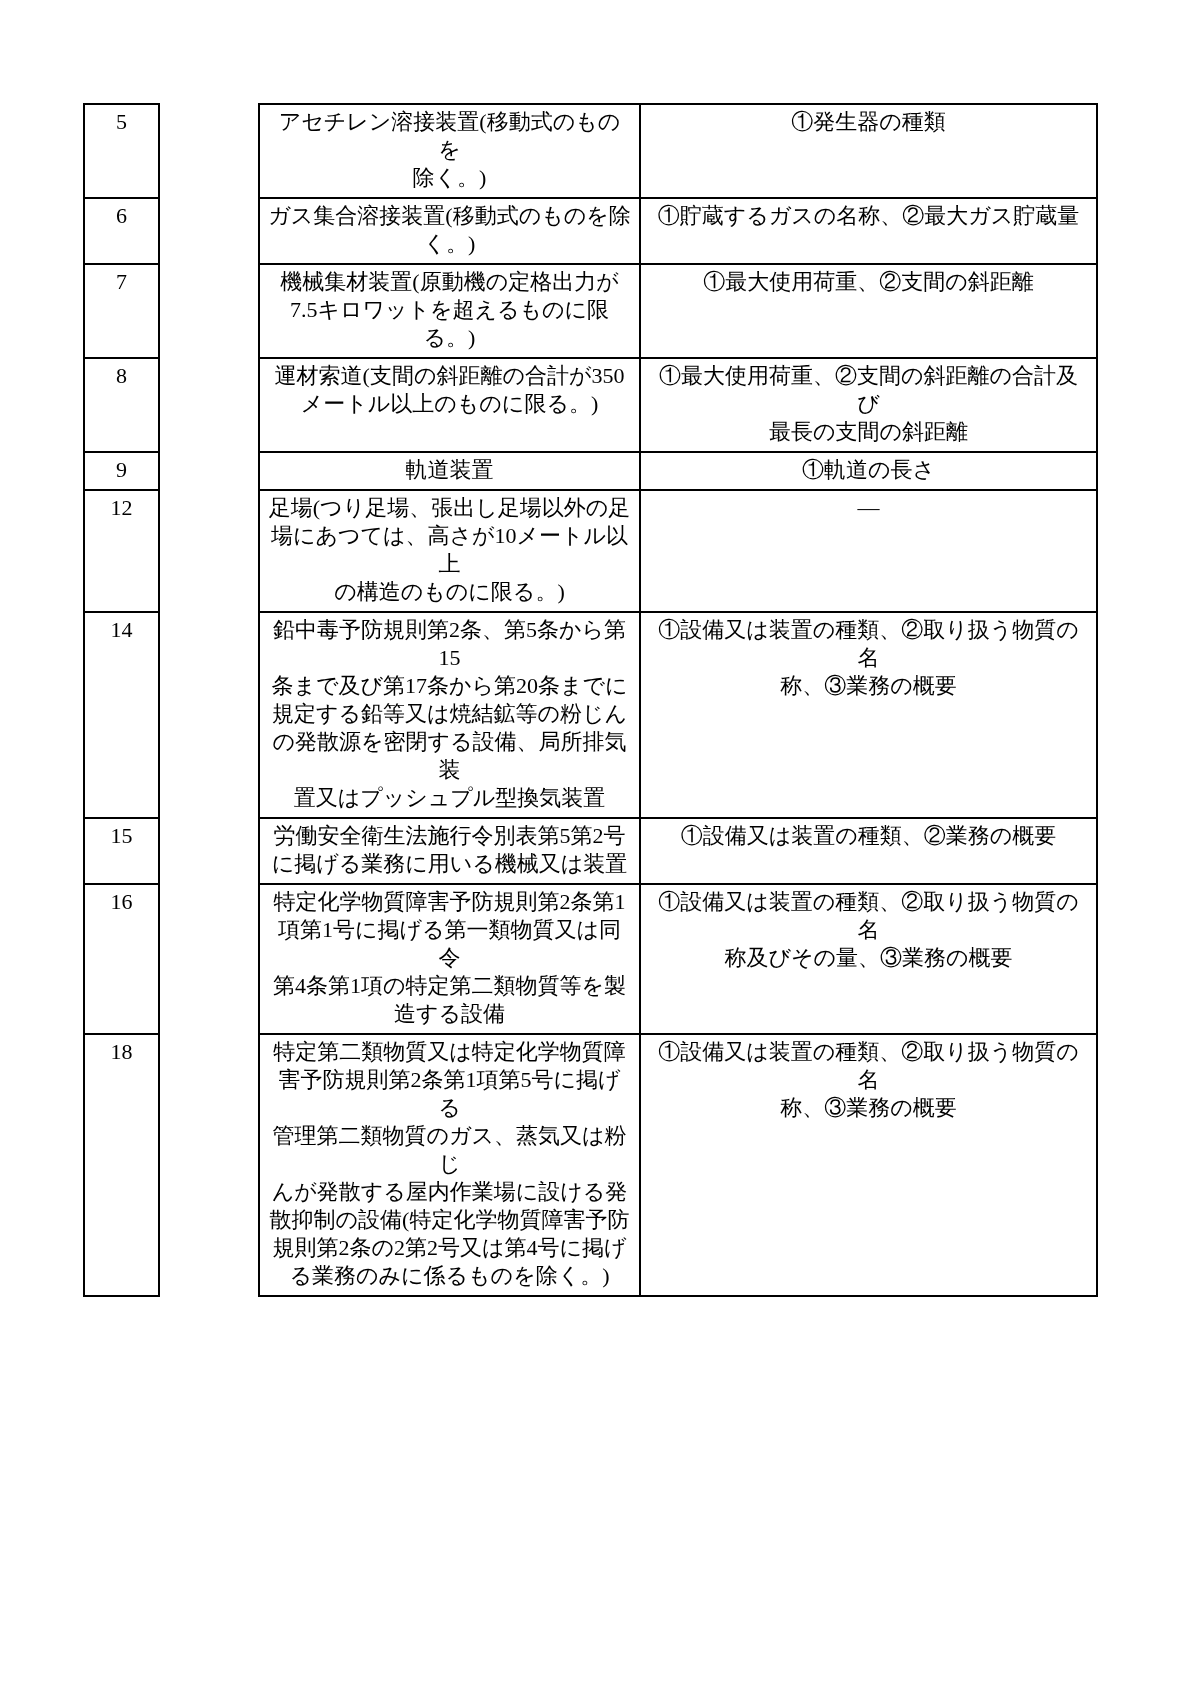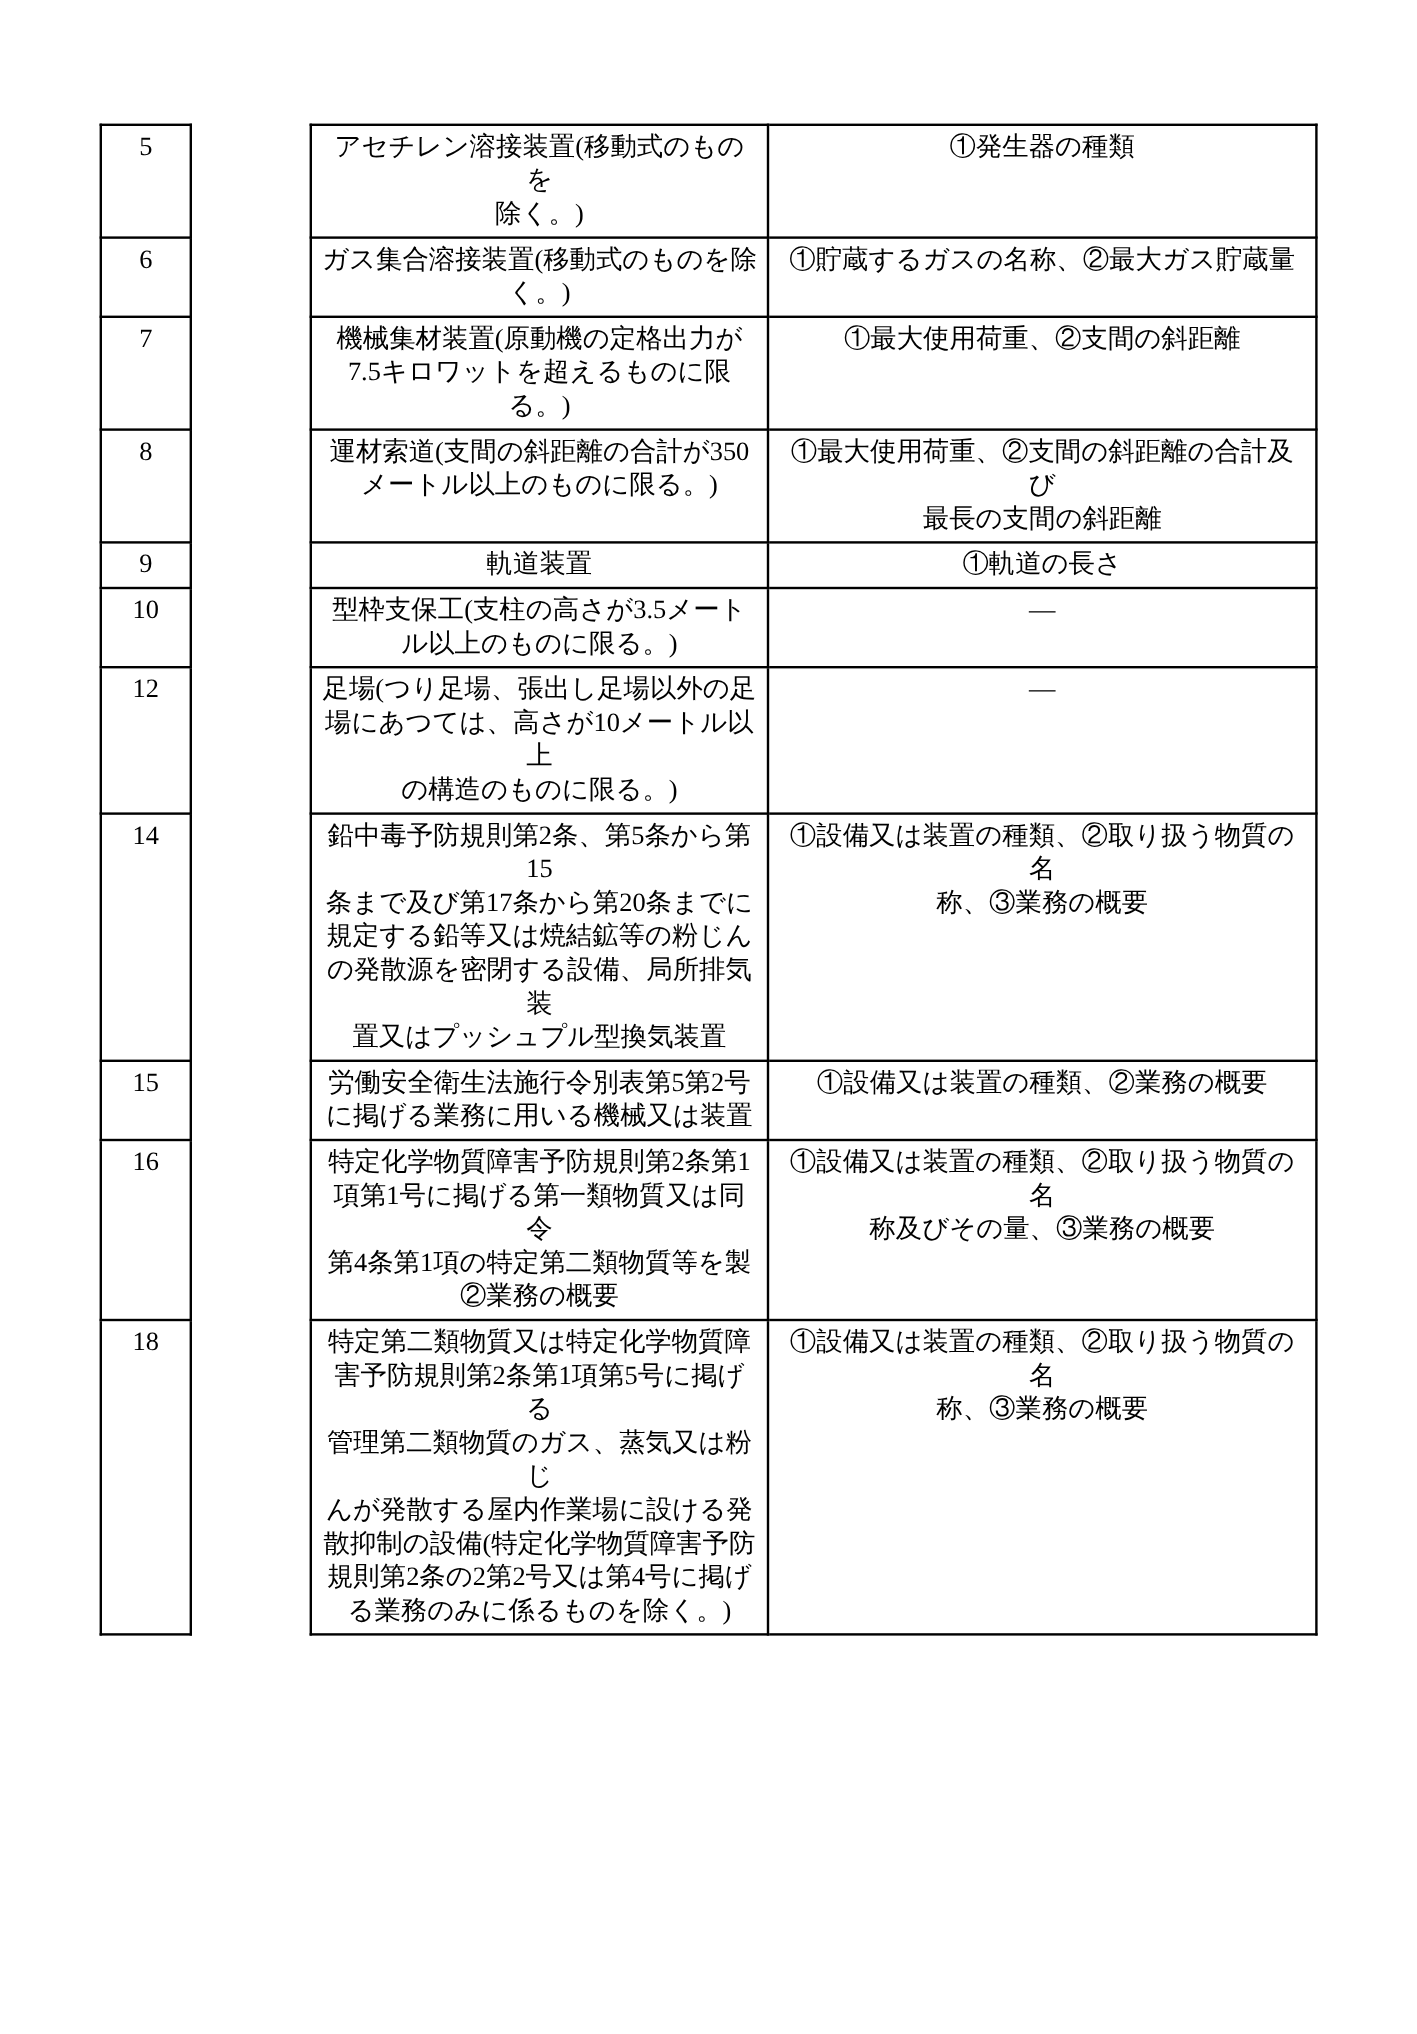--- a/index.html
+++ b/index.html
@@ -92,27 +92,20 @@
 最長の支間の斜距離</td>
   </tr>
 
   <tr>
     <td class="num">9</td>
     <td class="gap"></td>
     <td class="equip">軌道装置</td>
     <td class="items">①軌道の長さ</td>
   </tr>
 
-  <tr>
-    <td class="num">10</td>
-    <td class="gap"></td>
-    <td class="equip">型枠支保工(支柱の高さが3.5メート
-ル以上のものに限る。)</td>
-    <td class="items">―</td>
-  </tr>
 
 
   <tr>
     <td class="num">12</td>
     <td class="gap"></td>
     <td class="equip">足場(つり足場、張出し足場以外の足
 場にあつては、高さが10メートル以上
 の構造のものに限る。)</td>
     <td class="items">―</td>
   </tr>
@@ -137,21 +130,21 @@
 に掲げる業務に用いる機械又は装置</td>
     <td class="items">①設備又は装置の種類、②業務の概要</td>
   </tr>
 
   <tr>
     <td class="num">16</td>
     <td class="gap"></td>
     <td class="equip">特定化学物質障害予防規則第2条第1
 項第1号に掲げる第一類物質又は同令
 第4条第1項の特定第二類物質等を製
-②業務の概要</td>
+造する設備</td>
     <td class="items">①設備又は装置の種類、②取り扱う物質の名
 称及びその量、③業務の概要</td>
   </tr>
 
 
   <tr>
     <td class="num">18</td>
     <td class="gap"></td>
     <td class="equip">特定第二類物質又は特定化学物質障
 害予防規則第2条第1項第5号に掲げる

